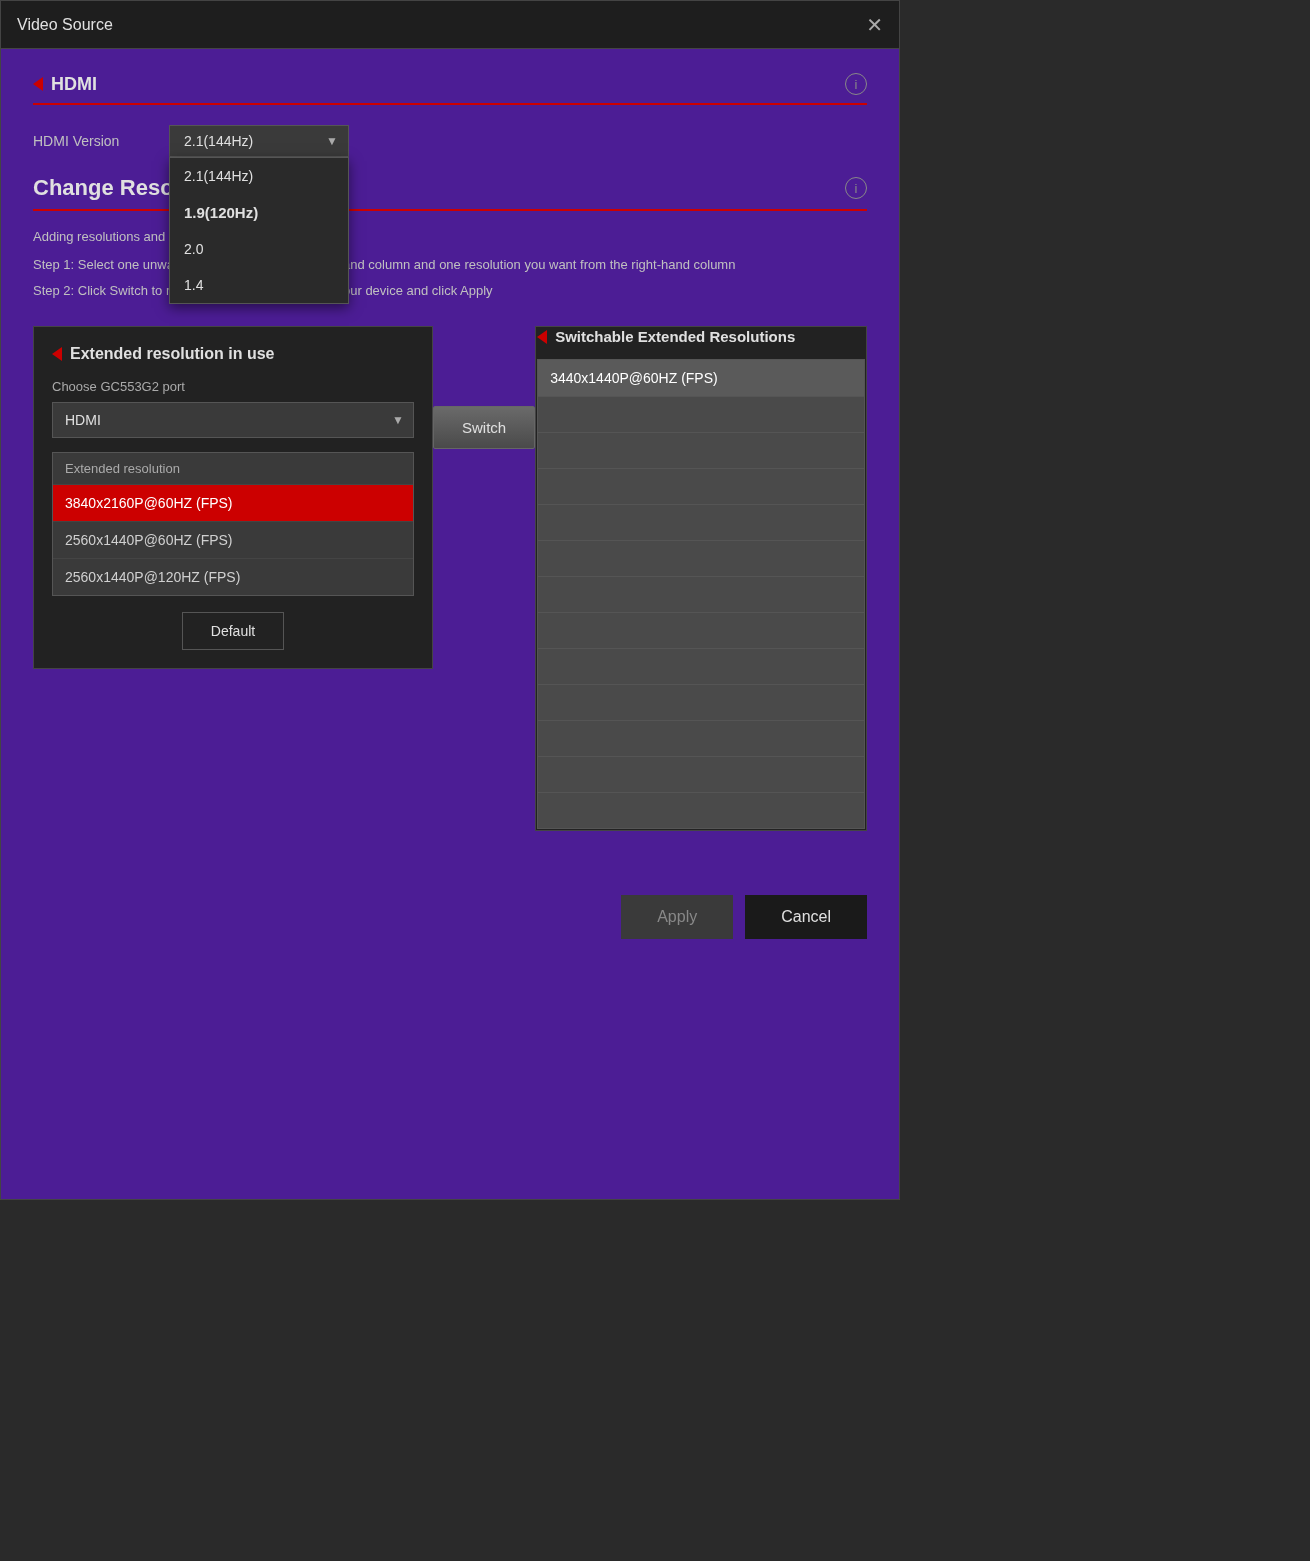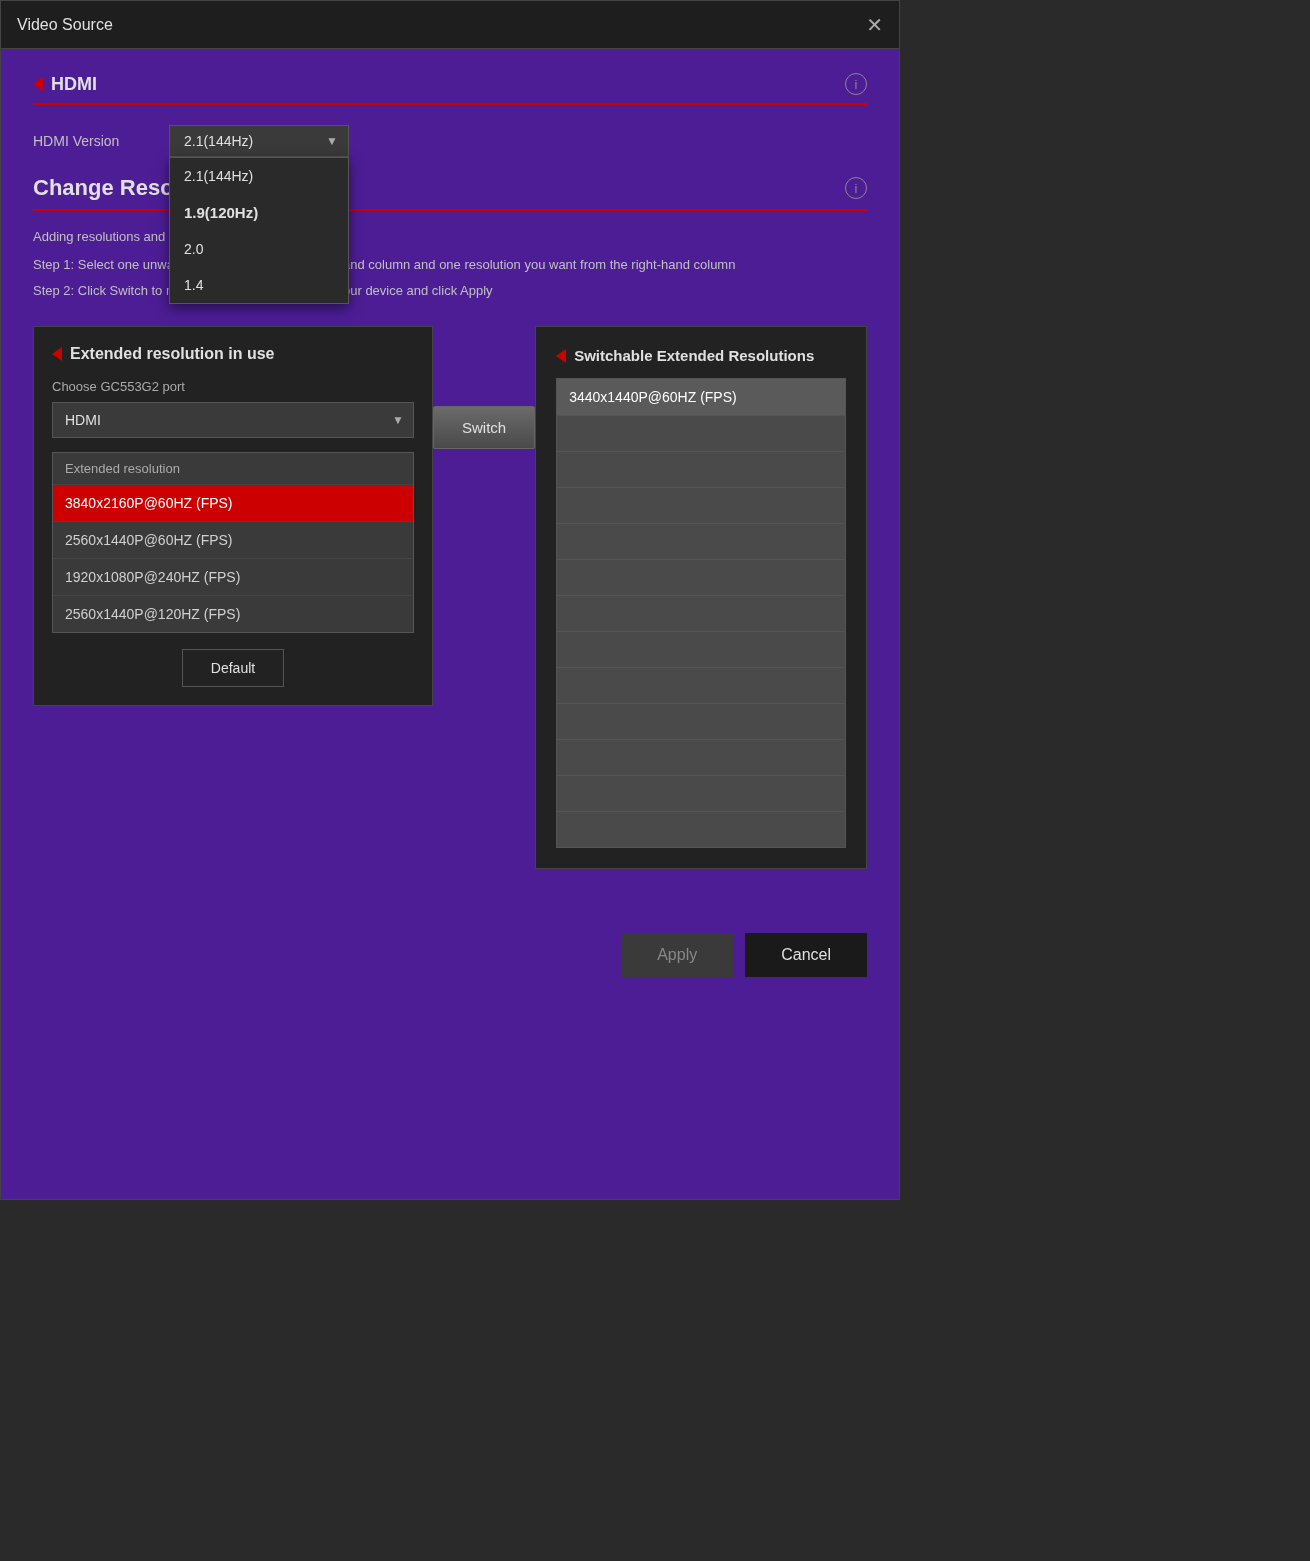--- a/index.html
+++ b/index.html
@@ -248,21 +248,21 @@
       color: #e0e0e0;
       padding: 12px 28px;
       font-size: 15px;
       cursor: pointer;
       border-radius: 2px;
     }
     .right-panel {
       background: #222;
       border: 1px solid #444;
       flex: 1;
-      padding: 20px;
+      padding: 1px;
     }
     .right-panel-header {
       display: flex;
       align-items: center;
       gap: 8px;
       margin-bottom: 14px;
     }
     .right-panel-title {
       font-size: 15px;
       font-weight: bold;
@@ -373,21 +373,20 @@
           <select class="port-dropdown">
             <option>HDMI</option>
             <option>USB-C</option>
           </select>
           <span class="dropdown-arrow">▼</span>
         </div>
         <div class="resolution-list">
           <div class="resolution-list-header">Extended resolution</div>
           <div class="resolution-item selected">3840x2160P@60HZ (FPS)</div>
           <div class="resolution-item">2560x1440P@60HZ (FPS)</div>
-          <div class="resolution-item">1920x1080P@240HZ (FPS)</div>
           <div class="resolution-item">2560x1440P@120HZ (FPS)</div>
         </div>
         <button class="default-btn">Default</button>
       </div>
 
       <div class="switch-col">
         <button class="switch-btn">Switch</button>
       </div>
 
       <div class="right-panel">

